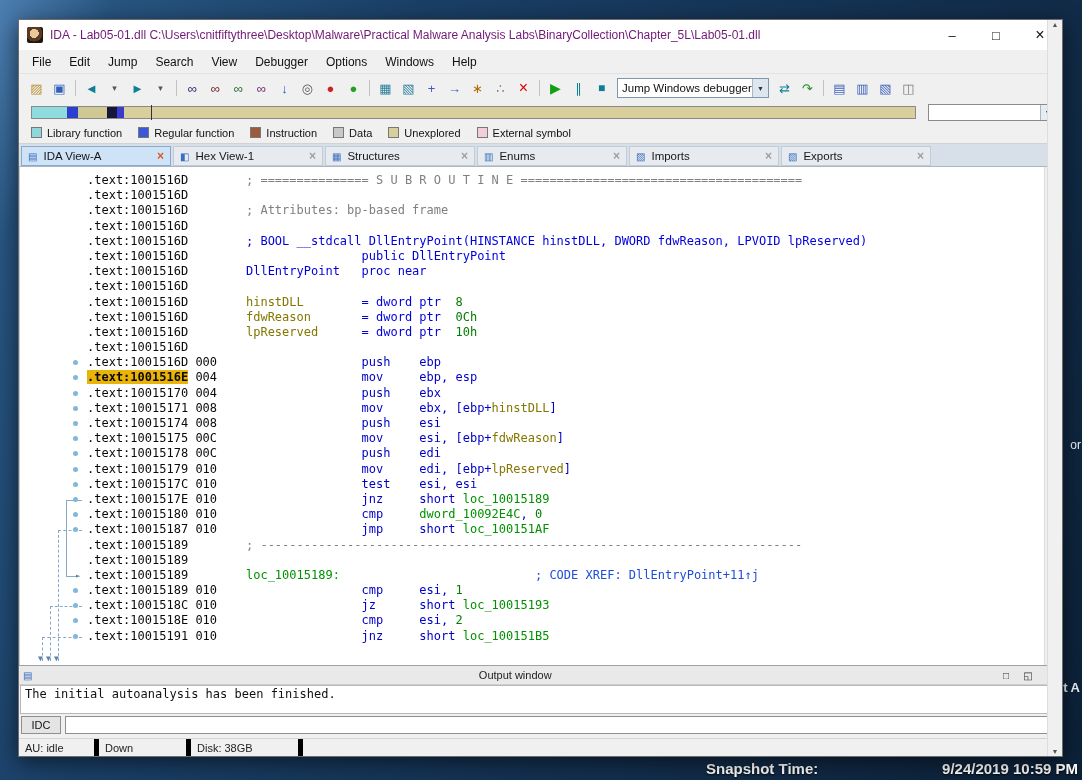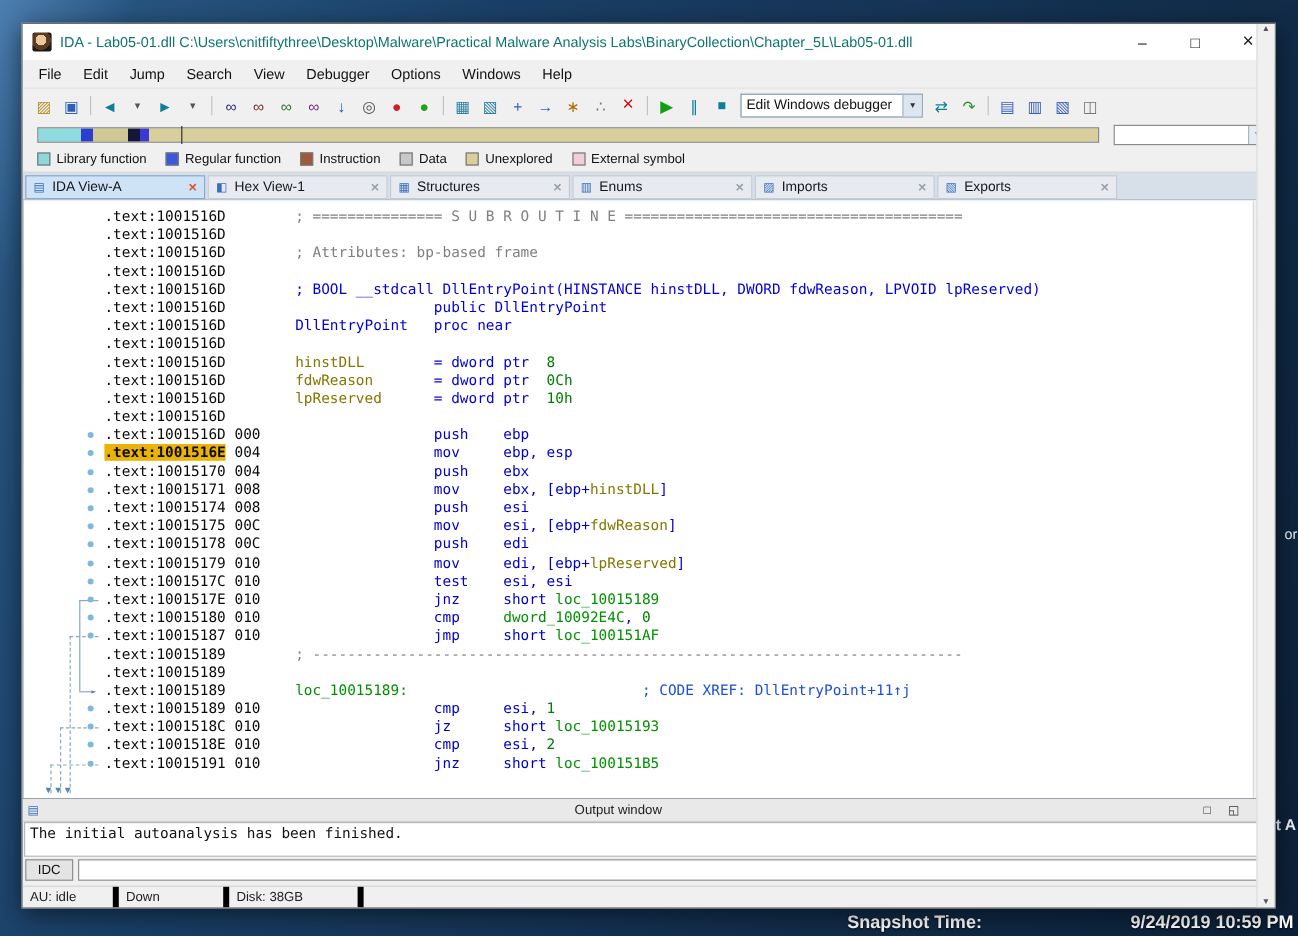--- a/index.html
+++ b/index.html
@@ -15,21 +15,21 @@
   .snapshot { position:absolute; left:706px; bottom:3px; width:372px; display:flex; justify-content:space-between;
     color:#fff; font-weight:bold; font-size:15px; text-shadow:0 1px 2px rgba(0,0,0,.8); }
 
   .ida-window { position:absolute; left:18px; top:19px; width:1045px; height:738px;
     background:#f0f0f0; border:1px solid #6d6d6d; box-shadow:0 5px 20px rgba(0,0,0,.55);
     display:flex; flex-direction:column; }
 
   .titlebar { flex:0 0 30px; background:#fff; display:flex; align-items:center; padding-left:8px; }
   .app-icon { width:16px; height:16px; border-radius:2px; flex:0 0 auto; margin-right:7px;
     background: radial-gradient(circle at 45% 40%, #e9c99b 0 34%, #5a3a22 35% 62%, #1d1812 63%); }
-  .title { flex:1; font-size:12px; color:#0f766e; white-space:nowrap; overflow:hidden; }
+  .title { flex:1; font-size:12px; color:#701a75; white-space:nowrap; overflow:hidden; }
   .cap-btn { width:44px; height:30px; display:flex; align-items:center; justify-content:center; font-size:13px; color:#111; }
   .cap-btn.close-btn { font-size:16px; }
 
   .menubar { flex:0 0 24px; background:#f0f0f0; display:flex; align-items:center; padding-left:4px; border-bottom:1px solid #e3e3e3; }
   .menu-item { font-size:12px; padding:3px 9px; color:#111; }
 
   .toolbar { flex:0 0 28px; display:flex; align-items:center; padding-left:6px; background:#f0f0f0; }
   .ticon { display:inline-flex; width:21px; height:20px; align-items:center; justify-content:center;
     font-size:13px; margin:0 1px; border-radius:2px; }
   .tsep { width:1px; height:16px; background:#c2c2c2; margin:0 4px; display:inline-block; }
@@ -166,21 +166,21 @@
         <span class="ticon" style="color: rgb(58, 95, 191);">+</span>
         <span class="ticon" style="color: rgb(58, 95, 191);">→</span>
         <span class="ticon" style="color: rgb(176, 106, 0);">∗</span>
         <span class="ticon" style="color: rgb(119, 119, 119);">∴</span>
         <span class="ticon" style="color: rgb(212, 0, 0); font-size: 16px;">×</span>
         <span class="tsep"></span>
         <span class="ticon" style="color: rgb(18, 160, 18); font-size: 14px;">▶</span>
         <span class="ticon" style="color: rgb(14, 127, 150); font-size: 13px;">∥</span>
         <span class="ticon" style="color: rgb(14, 127, 150); font-size: 12px;">■</span>
         <span class="tcombo">
-          <span class="tcombo-label">Edit Windows debugger</span>
+          <span class="tcombo-label">Jump Windows debugger</span>
           <span class="tcombo-arrow">▼</span>
         </span>
         <span class="ticon" style="color: rgb(14, 127, 150);">⇄</span>
         <span class="ticon" style="color: rgb(42, 143, 42);">↷</span>
         <span class="tsep"></span>
         <span class="ticon" style="color: rgb(58, 95, 191);">▤</span>
         <span class="ticon" style="color: rgb(58, 95, 191);">▥</span>
         <span class="ticon" style="color: rgb(58, 95, 191);">▧</span>
         <span class="ticon" style="color: rgb(119, 119, 119);">◫</span>
       </div>

